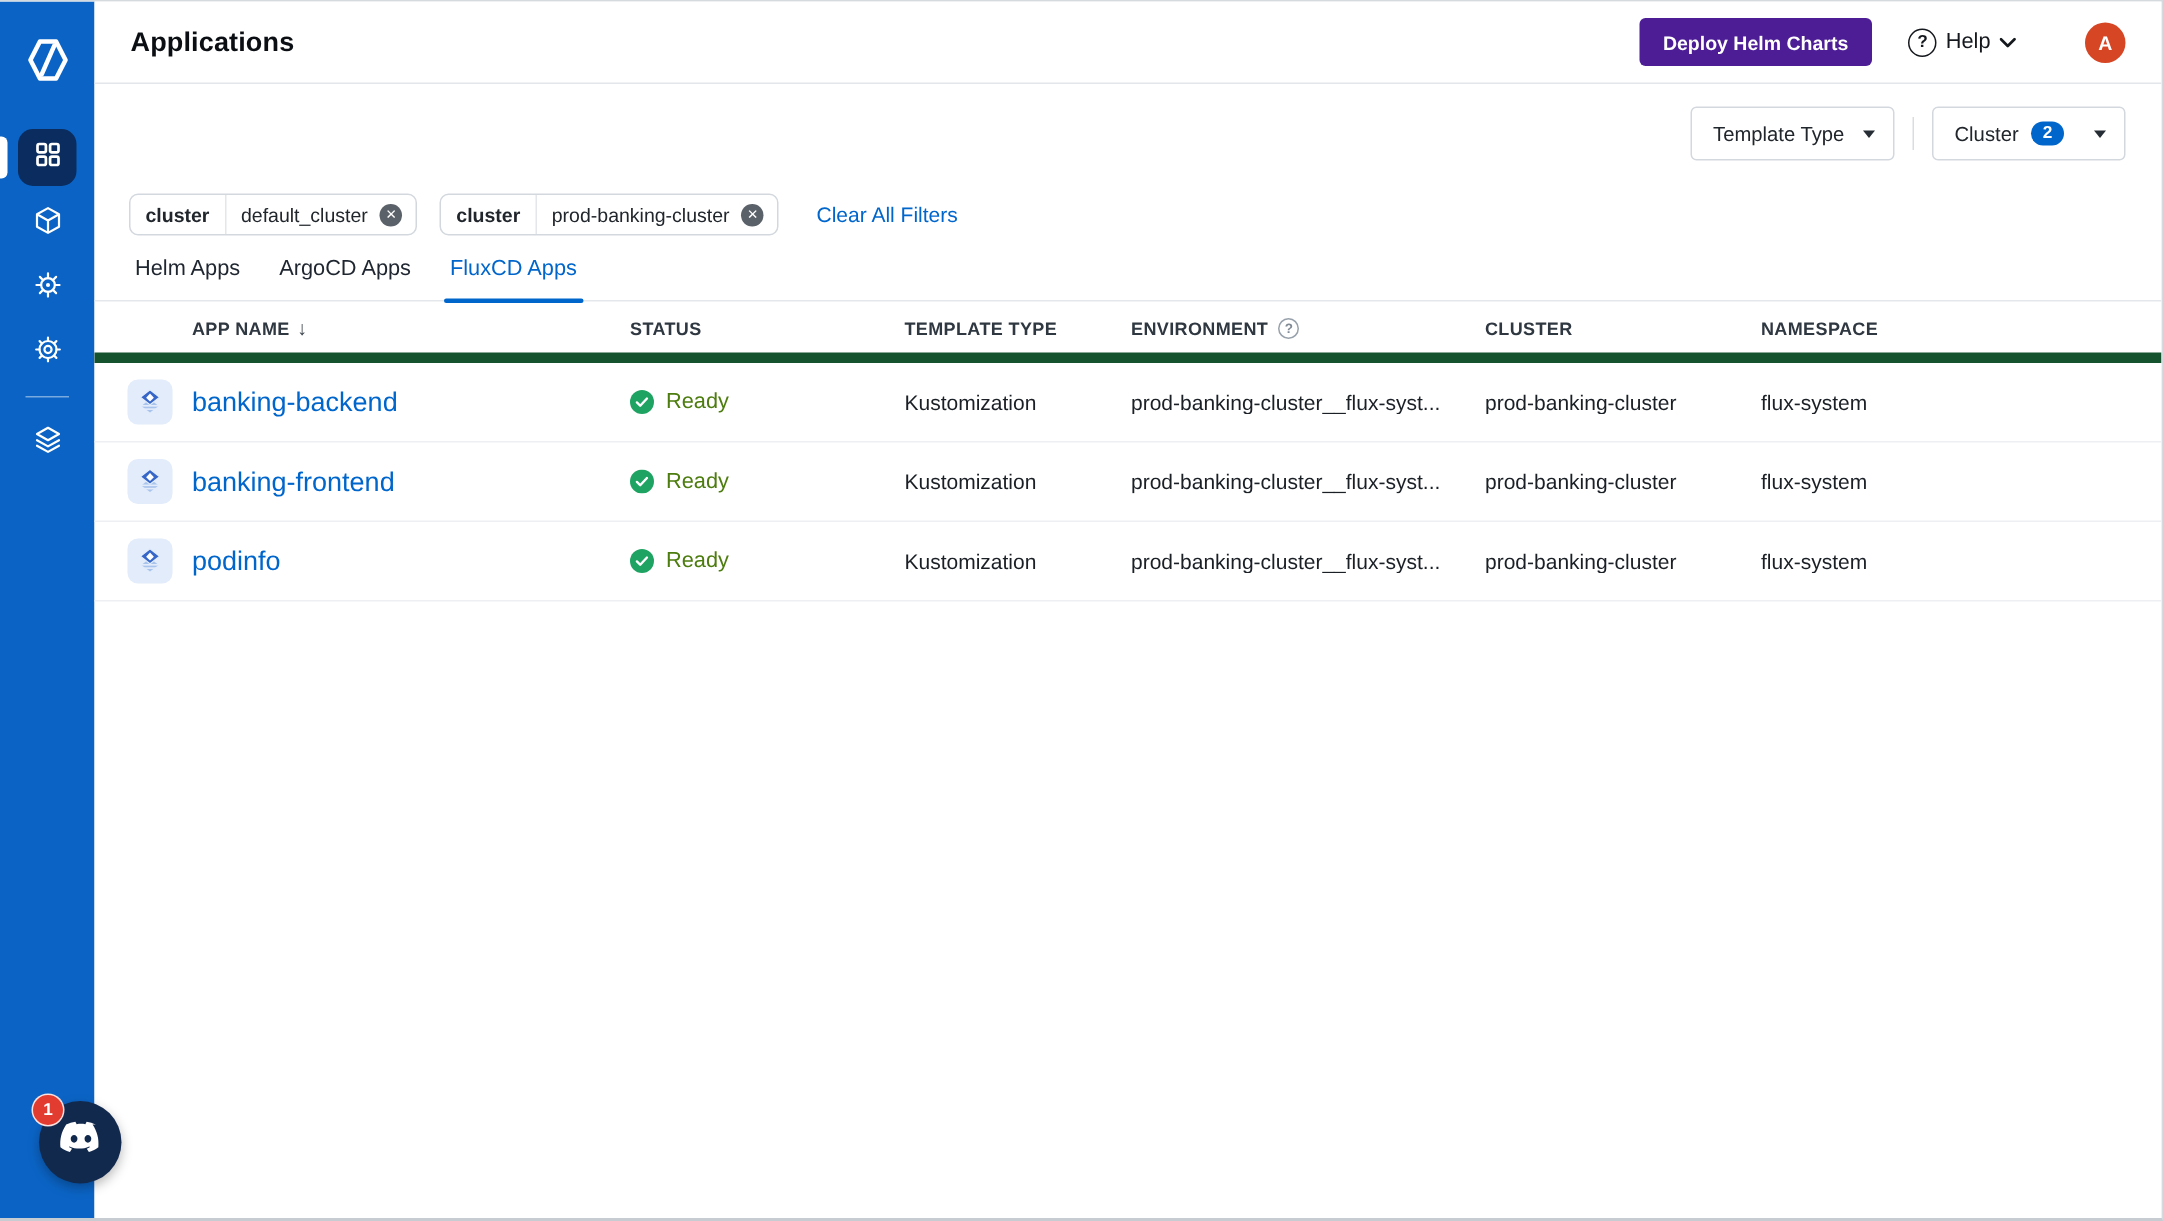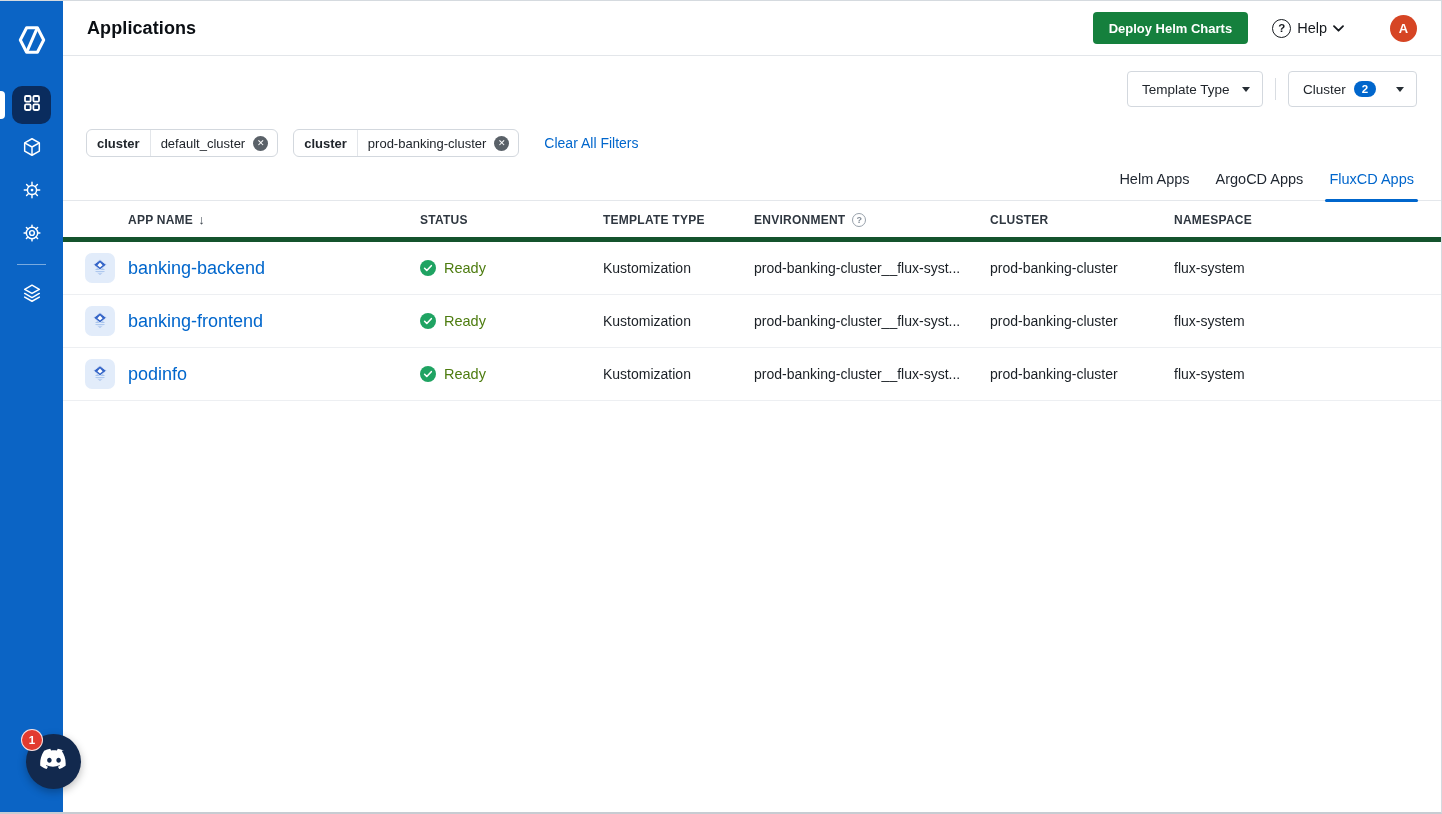--- a/index.html
+++ b/index.html
@@ -23,21 +23,21 @@
     box-shadow:0 3px 8px rgba(0,0,0,.28); z-index:5; }
   .chat-badge { position:absolute; left:21px; top:728px; width:22px; height:22px; border-radius:50%;
     background:#E23B30; color:#fff; font-size:11.5px; font-weight:700; display:flex; align-items:center;
     justify-content:center; border:1.5px solid rgba(255,255,255,.85); z-index:6; }
   
   .main { position:absolute; left:63px; top:0; right:0; bottom:0; background:#fff; }
   .topbar { position:absolute; left:0; right:0; top:0; height:55px; border-bottom:1px solid #E3E6EA;
     display:flex; align-items:center; padding:0 24px; }
   .page-title { font-size:18px; font-weight:700; color:#0B0F14; letter-spacing:.1px; }
   .topbar-right { margin-left:auto; display:flex; align-items:center; }
-  .deploy-btn { height:32px; padding:0 16px; background:#15803d; color:#fff; border:none; border-radius:4px;
+  .deploy-btn { height:32px; padding:0 16px; background:#4c1d95; color:#fff; border:none; border-radius:4px;
     font-family:inherit; font-size:13px; font-weight:700; cursor:pointer; }
   .help-group { display:flex; align-items:center; gap:6px; margin-left:24px; cursor:pointer; }
   .help-circle { width:19px; height:19px; border-radius:50%; border:1.8px solid #15191E; color:#15191E;
     font-size:11.5px; font-weight:700; display:flex; align-items:center; justify-content:center; }
   .help-label { font-size:14.5px; color:#15191E;text-align:right; }
   .avatar { width:27px; height:27px; border-radius:50%; background:#D64524; color:#fff; font-size:13px;
     font-weight:700; display:flex; align-items:center; justify-content:center; margin-left:46px; cursor:pointer; }
   
   .search-wrap { position:absolute; left:23px; top:70px; width:274px; height:36px; }
   .search-input { width:100%; height:100%; border:1px solid #D3D8DE; border-radius:4px; background:#FDFDFE;
@@ -58,30 +58,30 @@
   .chips-row { position:absolute; left:23px; top:128px; height:28px; display:flex; align-items:center; gap:15px; }
   .chip { display:flex; align-items:center; height:28px; border:1px solid #D3D8DE; border-radius:6px;
     background:#fff; font-size:13px; color:#21262C; }
   .chip-key { padding:0 10px; font-weight:700; border-right:1px solid #E3E6EA; height:100%; display:flex; align-items:center; }
   .chip-value { padding:0 8px 0 10px; }
   .chip-x { margin-right:9px; width:15px; height:15px; border-radius:50%; background:#5A6168; color:#fff;
     font-size:9px; line-height:1; display:flex; align-items:center; justify-content:center; cursor:pointer; }
   .clear-link { margin-left:10px; font-size:14px; font-weight:400; color:#0066CC; cursor:pointer; }
   
   .tabs { position:absolute; left:0; right:0; top:170px; padding:0 23px; display:flex; gap:18px;
-    border-bottom:1px solid #E4E7EB;justify-content:flex-end; }
+    border-bottom:1px solid #E4E7EB; }
   .tab { font-size:14.5px; color:#1F2630; padding:0 4px 13px 4px; cursor:pointer; position:relative; }
   .tab.active { color:#0066CC; font-weight:400; }
   .tab.active::after { content:""; position:absolute; left:0; right:0; bottom:-2px; height:3px;
     background:#0066CC; border-radius:3px; }
   
   .table { position:absolute; left:0; right:0; top:201px; }
   .tgrid { display:grid; grid-template-columns:43px 292px 183px 151px 236px 184px 1fr;
     padding:0 24px 0 22px; align-items:center; }
-  .thead { height:40px; border-bottom:5px solid #14532d; }
+  .thead { height:40px; border-bottom:7px solid #14532d; }
   .th { font-size:12px; font-weight:700; color:#2F3740; letter-spacing:.25px; display:flex; align-items:center; }
   .sort-arrow { font-size:13px; margin-left:5px; color:#3A424B; font-weight:400; }
   .mini-help { width:14px; height:14px; border-radius:50%; border:1.3px solid #98A1AB; color:#808A95;
     font-size:9px; font-weight:700; display:inline-flex; align-items:center; justify-content:center; margin-left:7px; }
   .trow { height:53px; border-bottom:1px solid #EDEFF2; cursor:pointer; }
   .app-icon { width:30px; height:30px; border-radius:7px; background:#E2ECFA; display:flex;
     align-items:center; justify-content:center; }
   .cell-link { font-size:18px; color:#0066CC; cursor:pointer; }
   .cell { font-size:14px; color:#1B2026; white-space:nowrap; overflow:hidden; }
   .status-cell { display:flex; align-items:center; gap:8px; }

